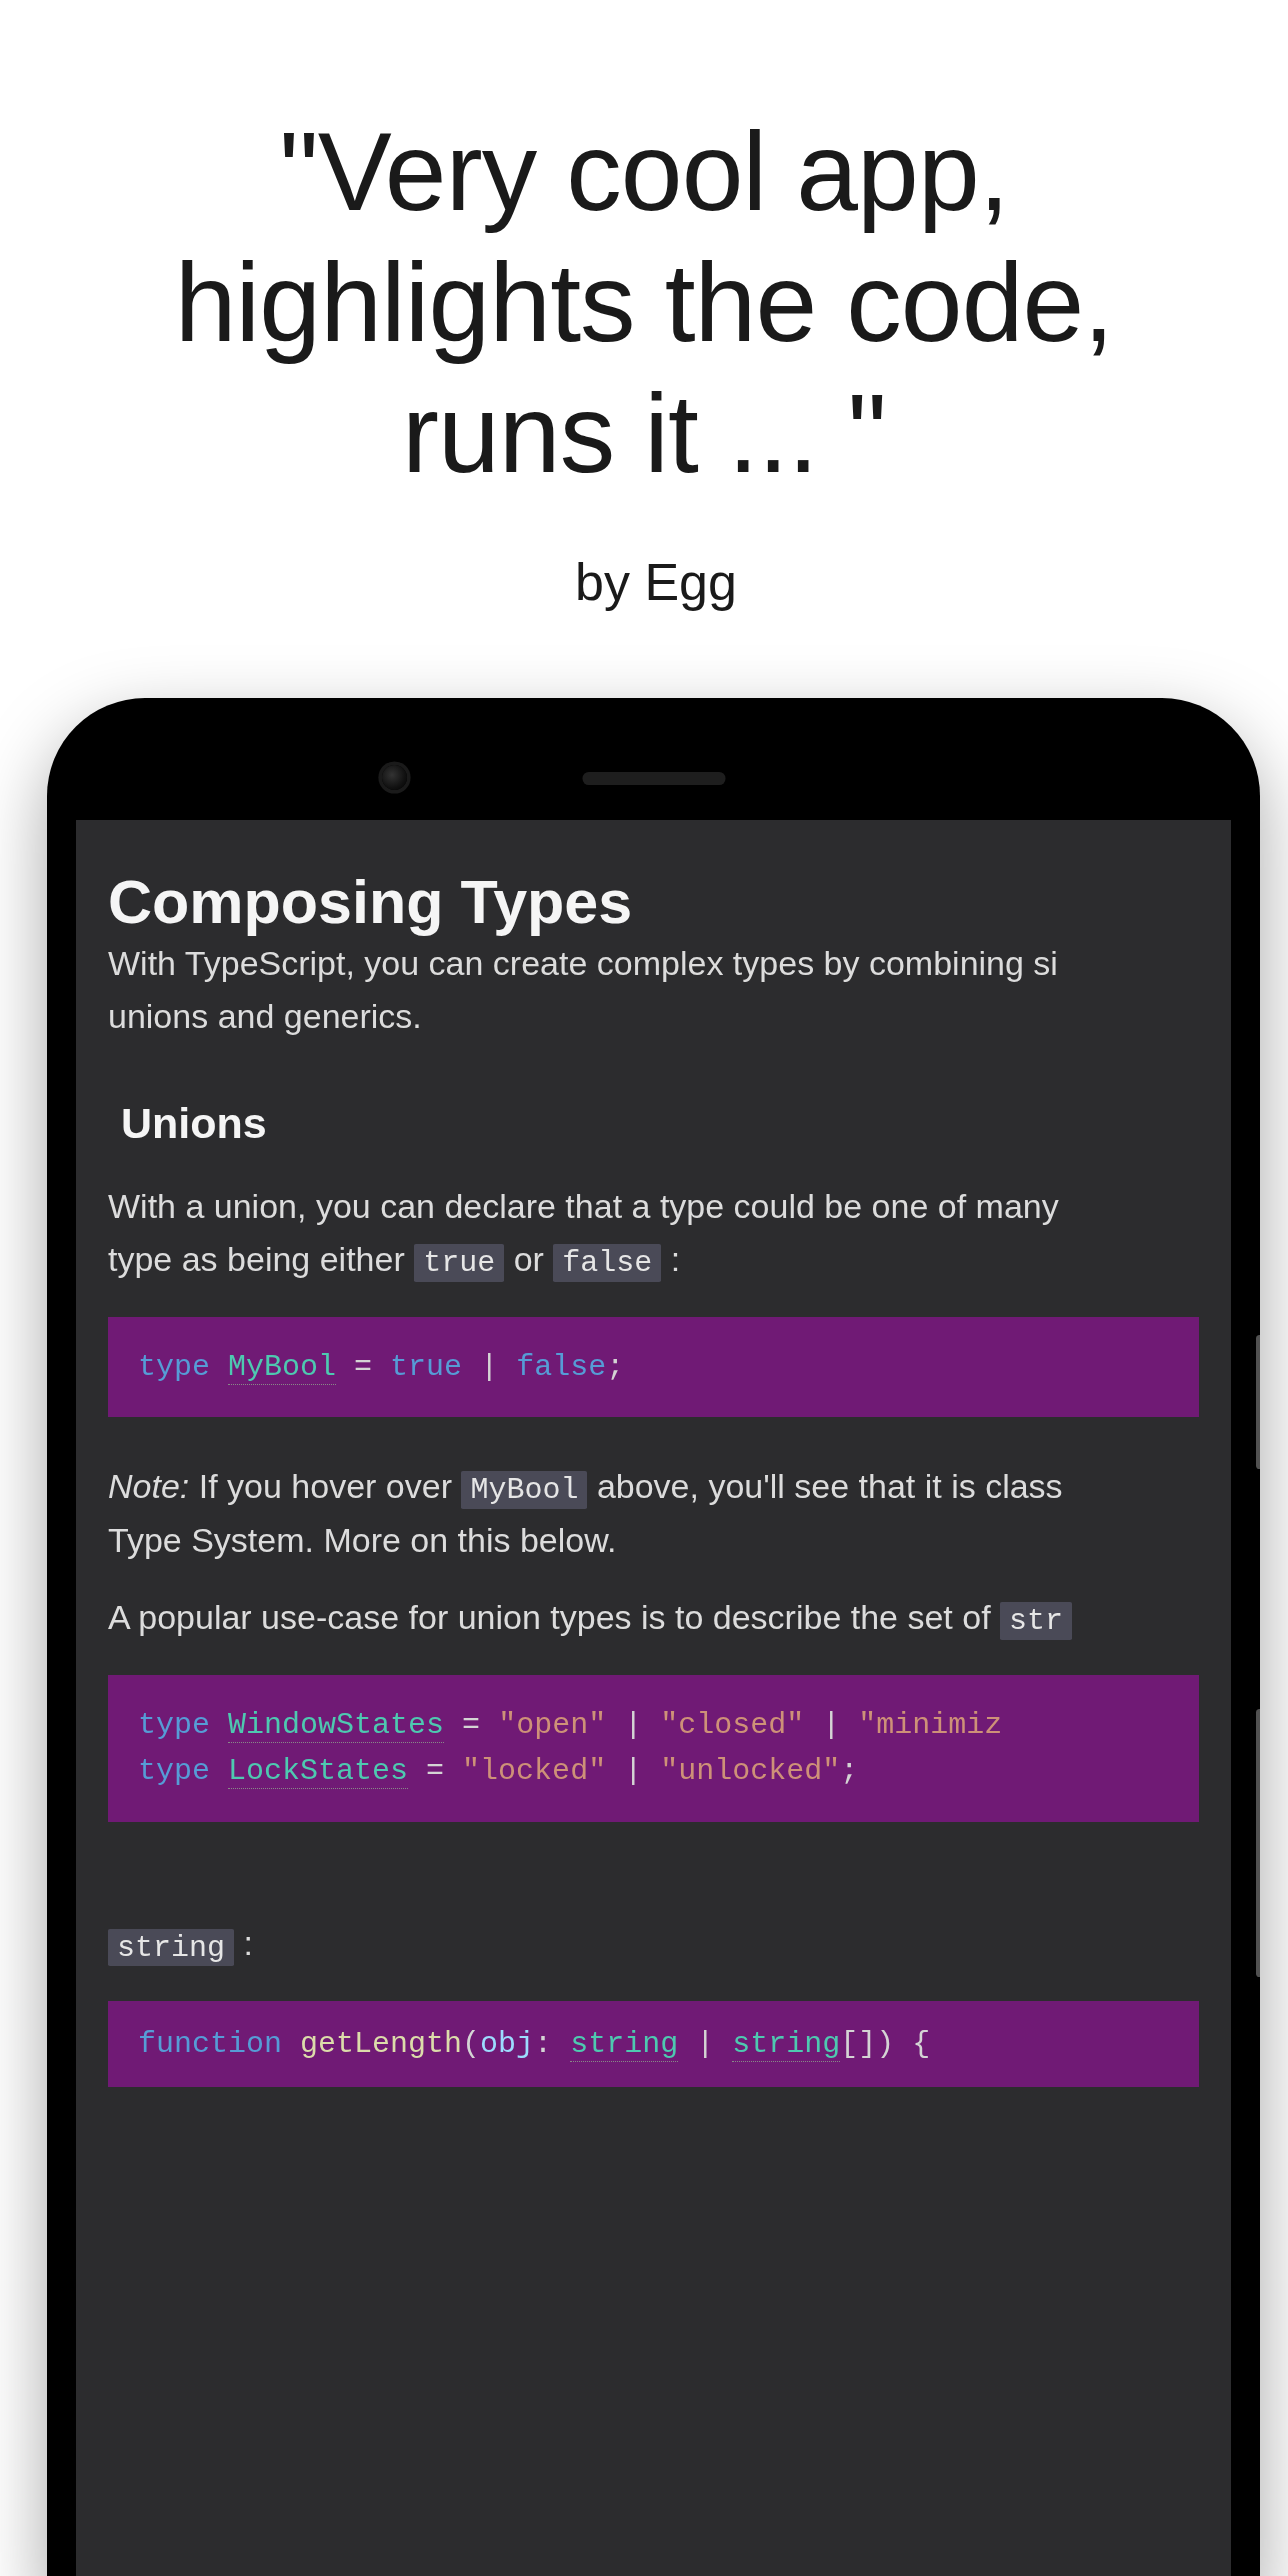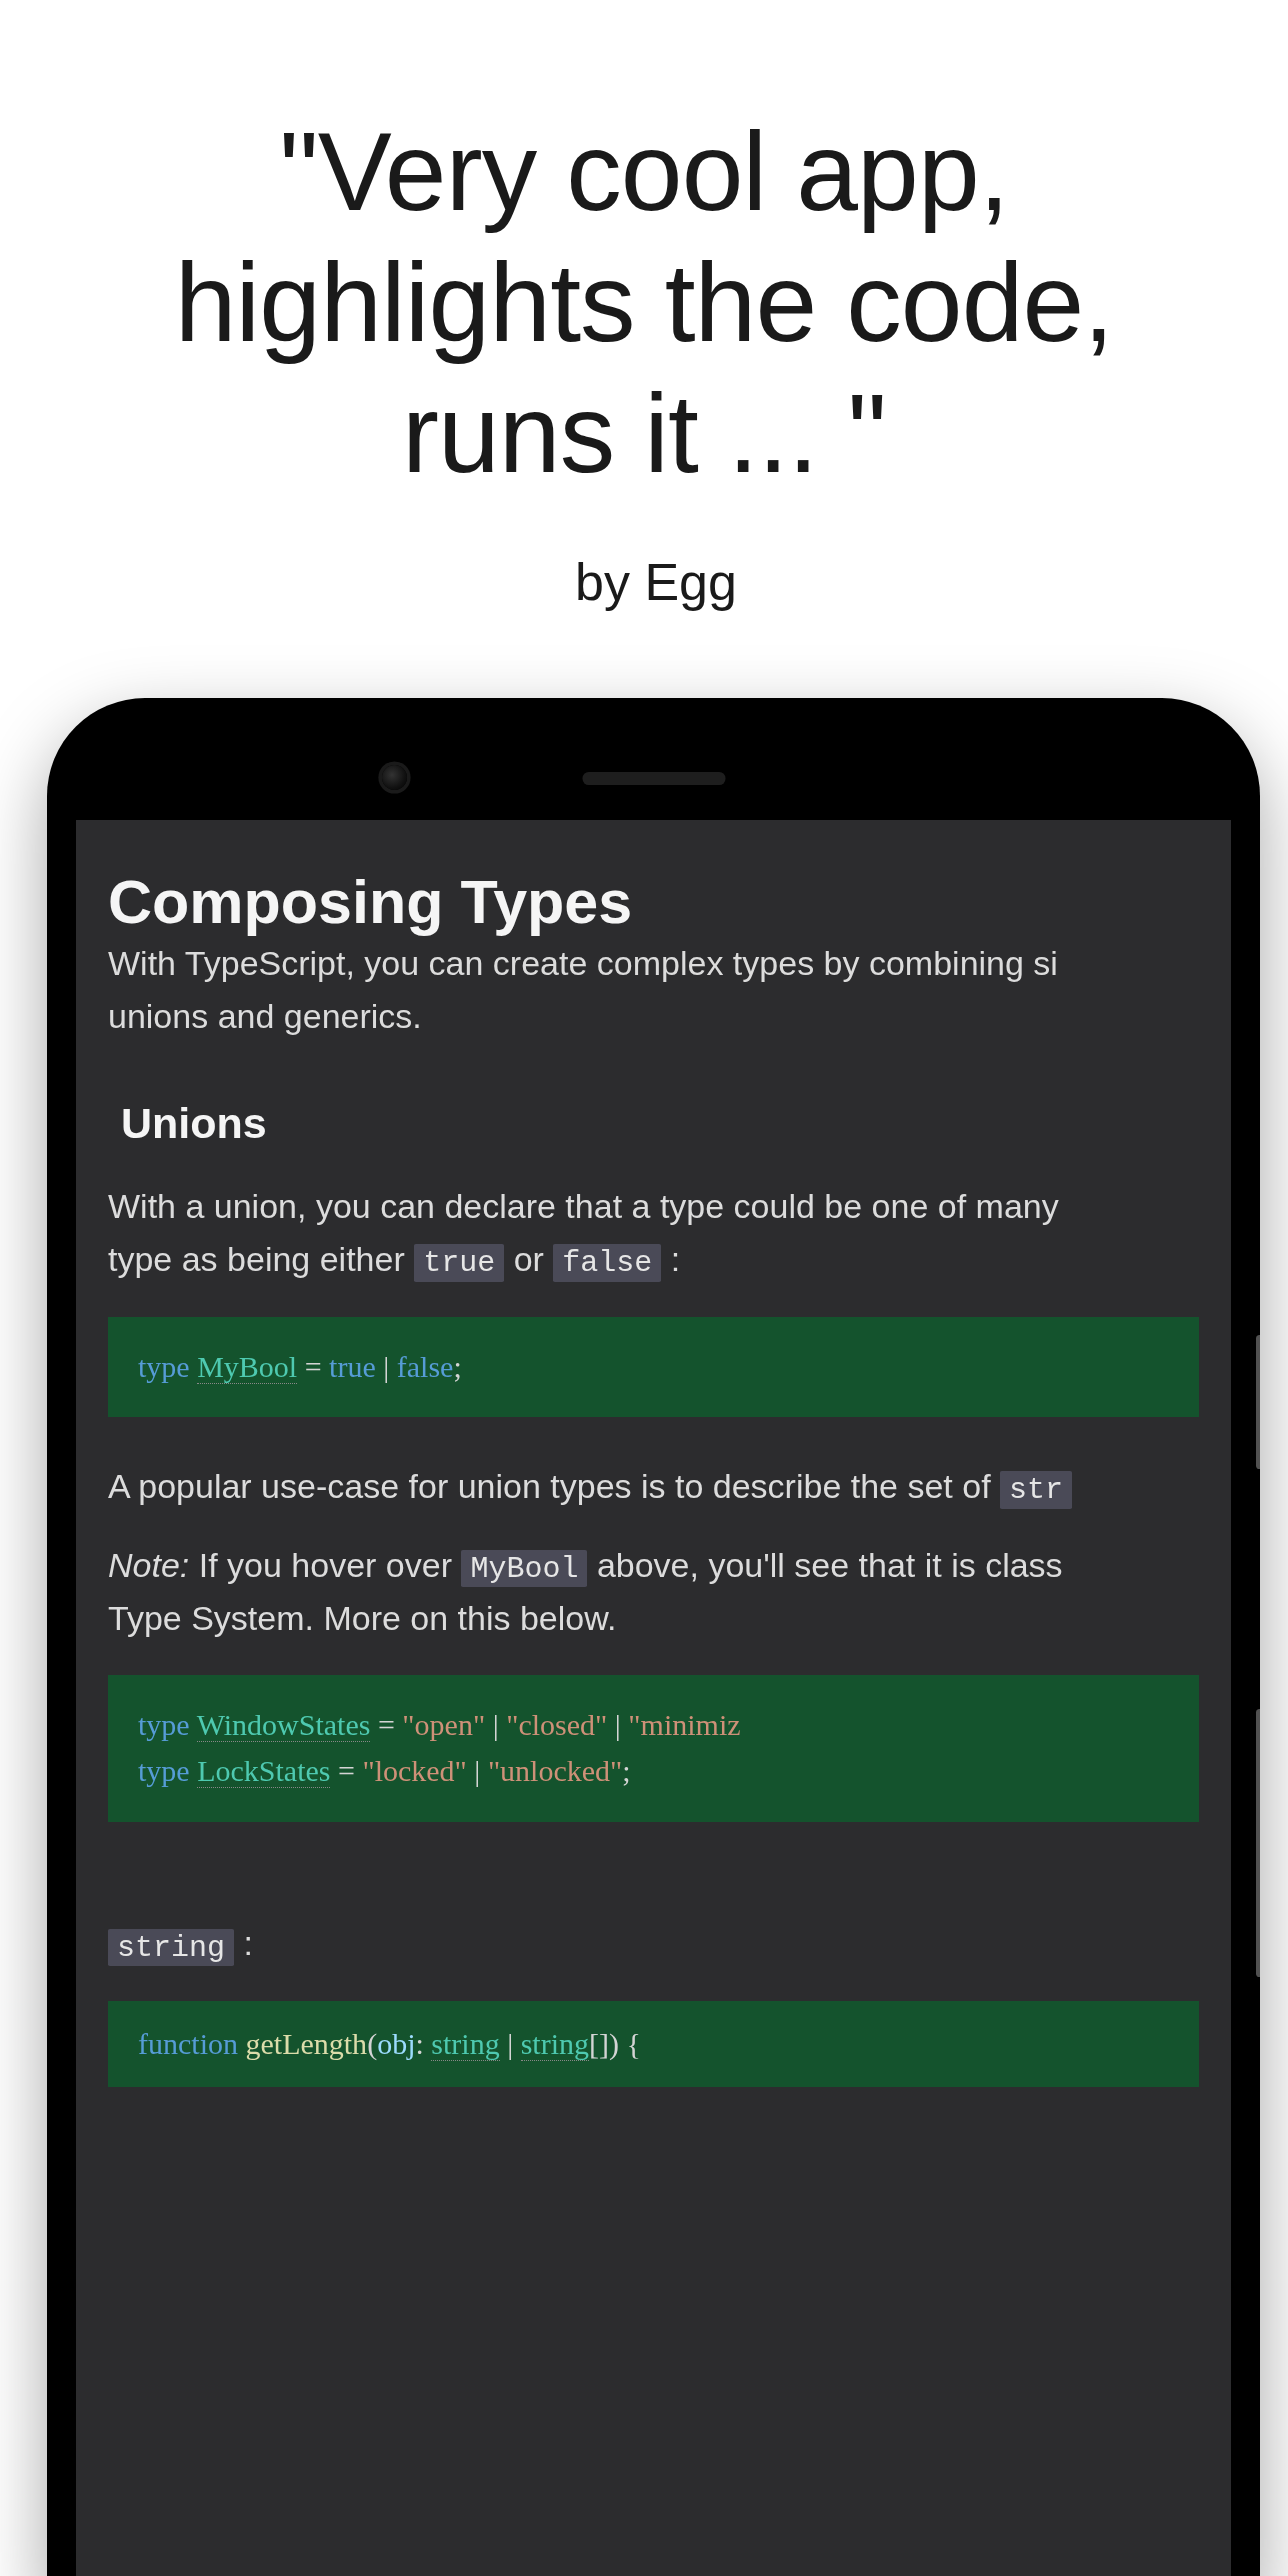--- a/index.html
+++ b/index.html
@@ -67,24 +67,24 @@
   .inline-code {
     font-family: "SFMono-Regular", Consolas, "Liberation Mono", Menlo, monospace;
     background: #4a4a57;
     padding: 1.8px 9px;
     font-size: 30px;
     border-radius: 1.8px;
     color: #e6e6e6;
   }
 
   .codeblock {
-    background: #14532d;
+    background: #701a75;
     padding: 27px 30px;
     margin: 30px 0 43px 0;
-    font-family: Liberation Serif, serif;
+    font-family: Liberation Mono, monospace;
     font-size: 30px;
     line-height: 1.55;
     white-space: nowrap;
     overflow: hidden;
     color: #d4d4d4;
   }
   .codeblock.small { padding: 19.7px 30px; }
 
   .tok-kw { color: #569cd6; }        
   .tok-typename { color: #4ec9b0; border-bottom: 1.8px dotted #888; }
@@ -130,26 +130,26 @@
         <p>
           <span>With a union, you can declare that a type could be one of many</span><br>
           <span>type as being either </span><span class="inline-code">true</span><span> or </span><span class="inline-code">false</span><span> :</span>
         </p>
 
         <div class="codeblock">
           <span class="tok-kw">type</span> <span class="tok-typename">MyBool</span> <span class="tok-op">=</span> <span class="tok-bool">true</span> <span class="tok-op">|</span> <span class="tok-bool">false</span><span class="tok-punc">;</span>
         </div>
 
         <p>
-          <span>A popular use-case for union types is to describe the set of </span><span class="inline-code">str</span>
+          <span class="ital">Note:</span><span> If you hover over </span><span class="inline-code">MyBool</span><span> above, you'll see that it is class</span><br>
+          <span>Type System. More on this below.</span>
         </p>
 
         <p>
-          <span class="ital">Note:</span><span> If you hover over </span><span class="inline-code">MyBool</span><span> above, you'll see that it is class</span><br>
-          <span>Type System. More on this below.</span>
+          <span>A popular use-case for union types is to describe the set of </span><span class="inline-code">str</span>
         </p>
 
         <div class="codeblock">
           <div><span class="tok-kw">type</span> <span class="tok-typename">WindowStates</span> <span class="tok-op">=</span> <span class="tok-str">"open"</span> <span class="tok-op">|</span> <span class="tok-str">"closed"</span> <span class="tok-op">|</span> <span class="tok-str">"minimiz</span></div>
           <div><span class="tok-kw">type</span> <span class="tok-typename">LockStates</span> <span class="tok-op">=</span> <span class="tok-str">"locked"</span> <span class="tok-op">|</span> <span class="tok-str">"unlocked"</span><span class="tok-punc">;</span></div>
         </div>
 
         <p>
           <br>
           <span class="inline-code">string</span><span> :</span>

